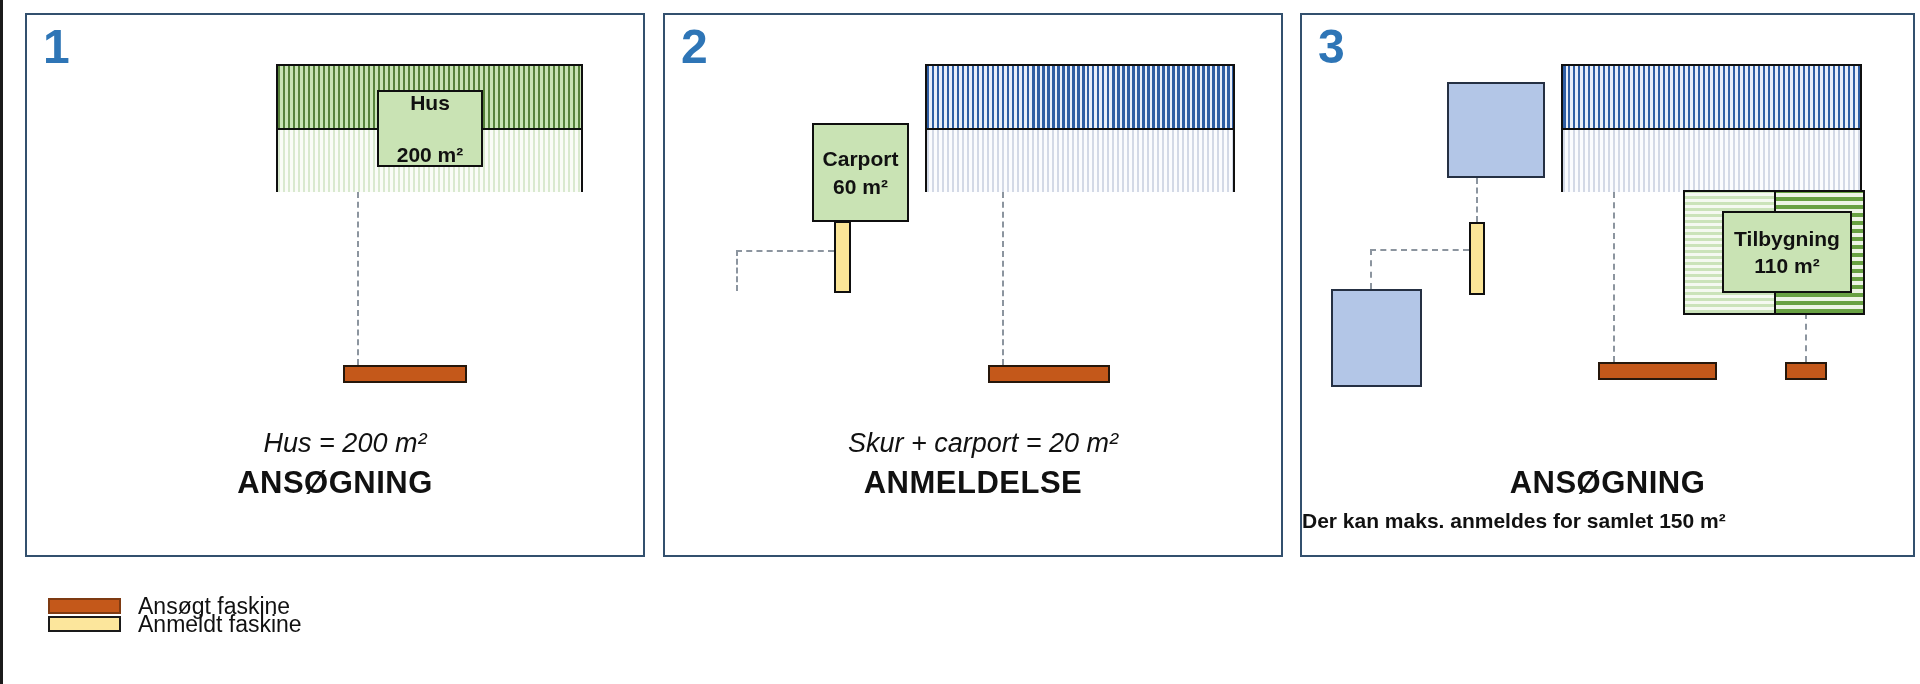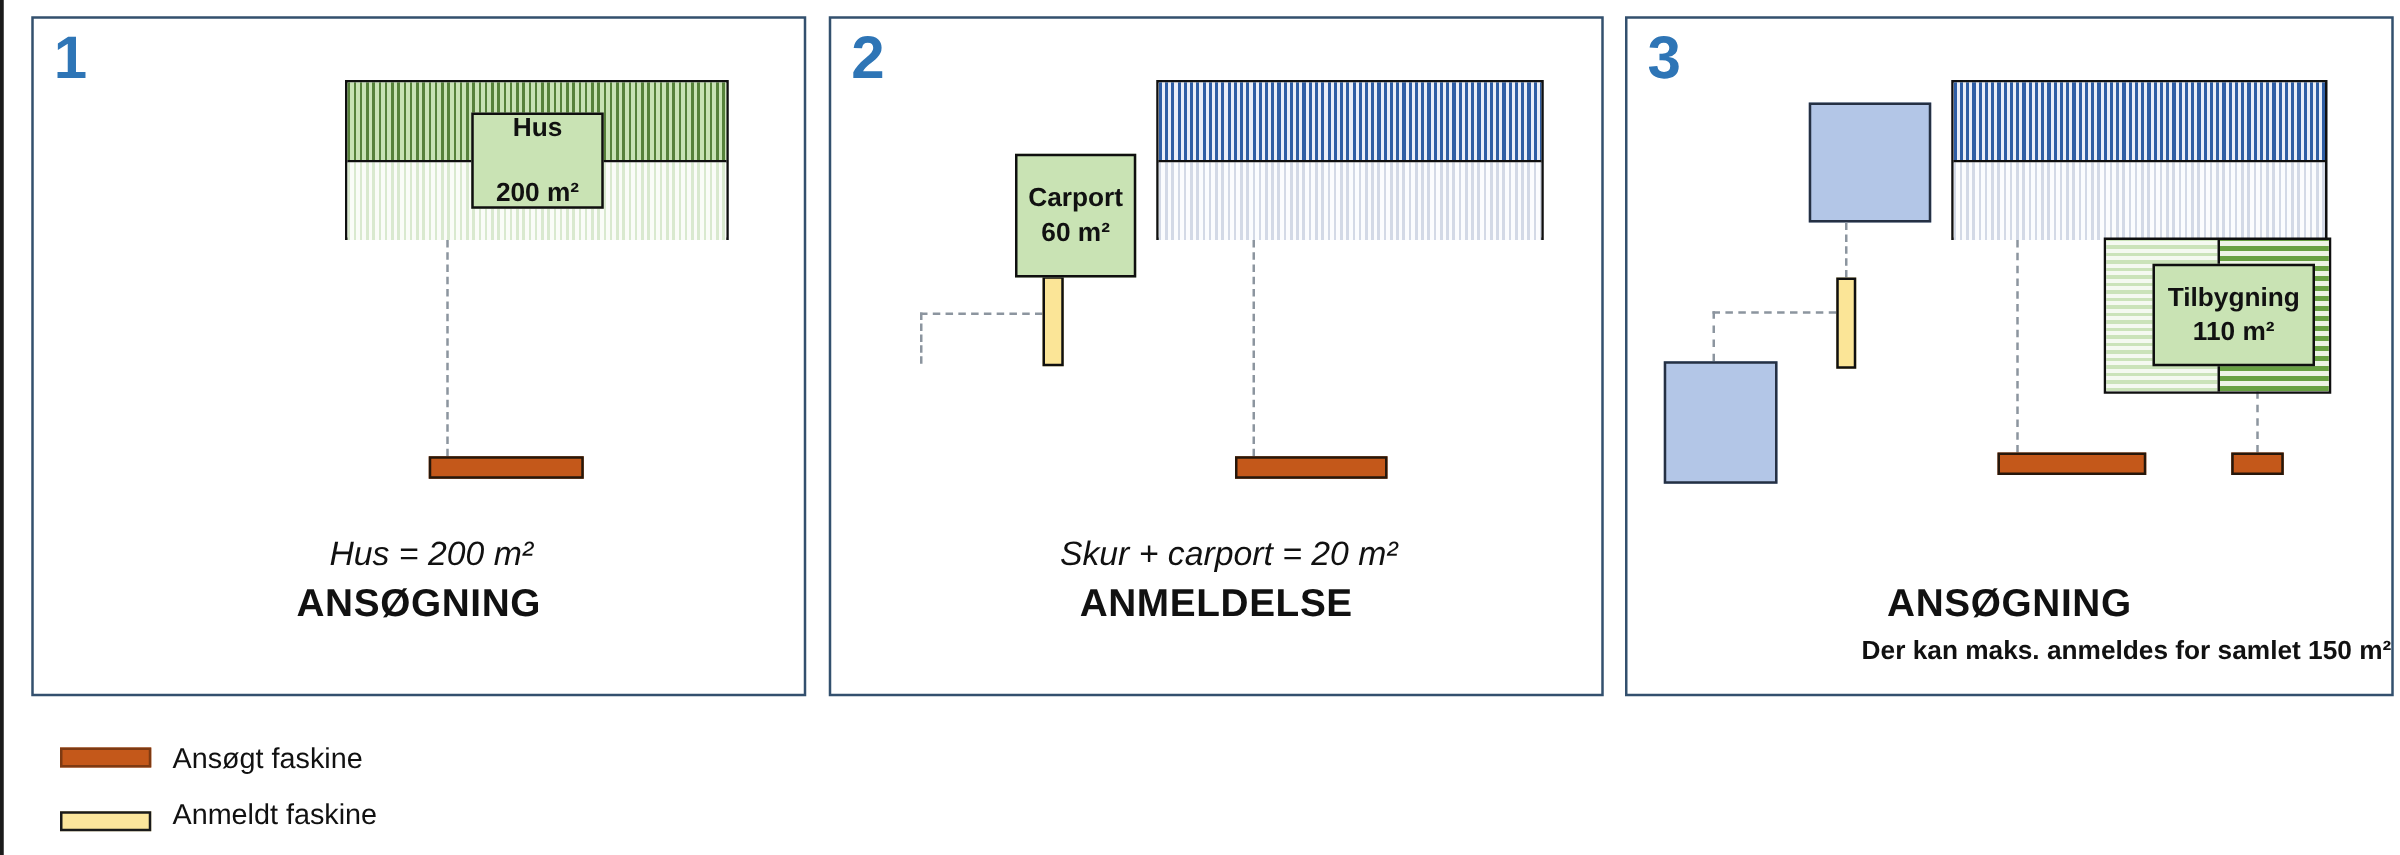--- a/index.html
+++ b/index.html
@@ -46,26 +46,26 @@
 
   
   .tilbygning-area{position:absolute;border:2px solid #0f0f0f;box-sizing:border-box;display:flex;z-index:2;}
   .tilb-half{width:50%;height:100%;}
   .tilb-light{background:repeating-linear-gradient(0deg,#CBE3BA 0 3px,#F5F9F1 3px 6px);}
   .tilb-dark{background:repeating-linear-gradient(0deg,#68A143 0 4px,#EDF4E6 4px 8px);border-left:2px solid #0f0f0f;box-sizing:border-box;}
 
   
   .caption-formula{position:absolute;left:0;right:0;top:413px;text-align:center;font-style:italic;font-size:27px;padding-left:20px;}
   .caption-status{position:absolute;left:0;right:0;top:450px;text-align:center;font-weight:bold;font-size:31px;letter-spacing:0.5px;}
-  .caption-note{position:absolute;left:0;right:0;top:494px;text-align:right;font-weight:bold;font-size:21px;}
+  .caption-note{position:absolute;left:0;right:0;top:494px;text-align:left;font-weight:bold;font-size:21px;}
 
   
   .legend-row{position:absolute;left:48px;height:28px;display:flex;align-items:center;}
   #legend-row-1{top:592px;}
-  #legend-row-2{top:637px;align-items:flex-end;}
+  #legend-row-2{top:610px;}
   .legend-swatch{width:73px;height:16px;box-sizing:border-box;}
   .swatch-orange{background:#C4581A;border:2.5px solid #7E3A12;}
   .swatch-yellow{background:#FCE69C;border:2px solid #1a1a1a;}
   .legend-label{margin-left:17px;font-size:23px;color:#111;}
 </style>
 </head>
 <body>
 
 <div class="edge-line"></div>
 

